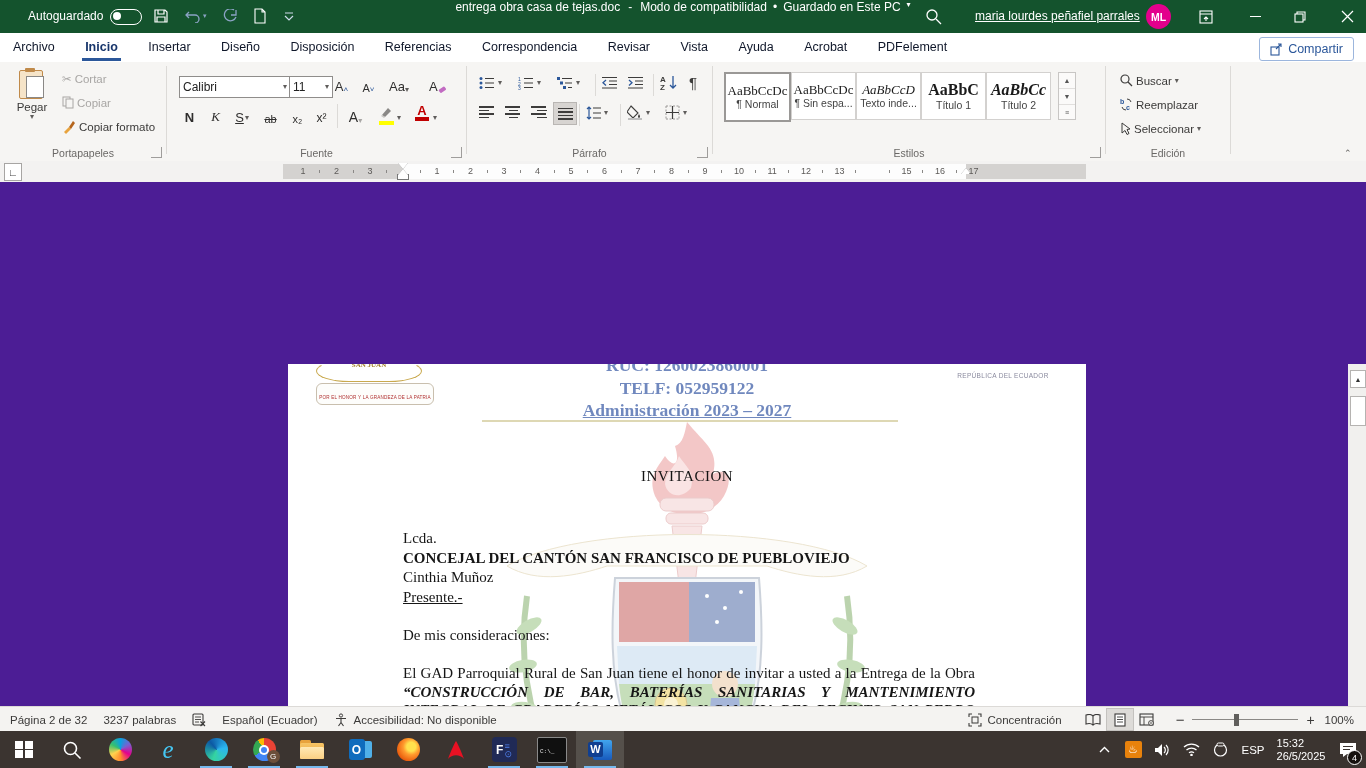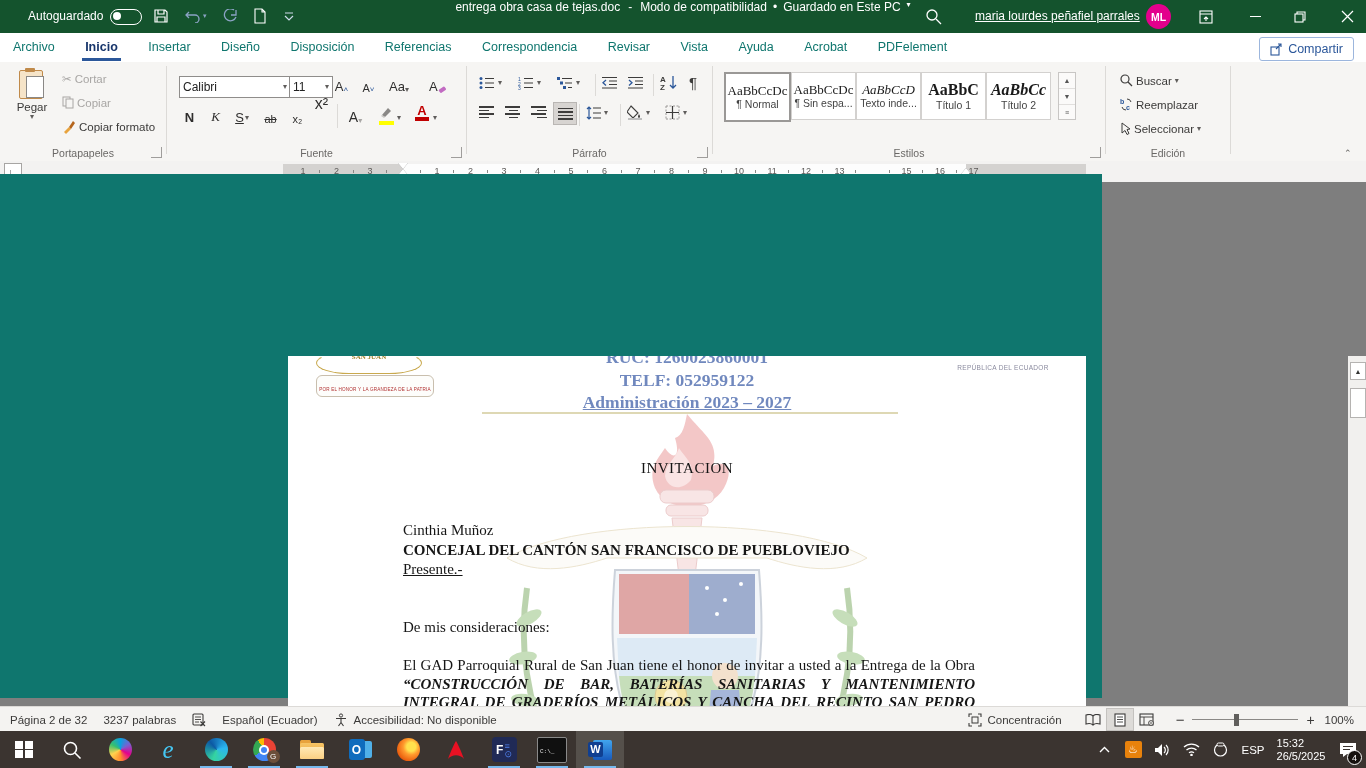--- a/index.html
+++ b/index.html
@@ -9,21 +9,21 @@
   
   #titlebar{position:absolute;left:0;top:0;width:1366px;height:33px;background:#14532d;color:#fff;font-size:12px;}
   #titlebar .txt{white-space:nowrap;}
   .toggle{width:30px;height:14px;border:1.5px solid #fff;border-radius:8px;position:relative;}
   .toggle .knob{position:absolute;left:2px;top:2px;width:8px;height:8px;border-radius:50%;background:#fff;}
   .avatar{width:25px;height:25px;border-radius:50%;background:#e3008c;color:#fff;font-size:10.5px;
           display:flex;align-items:center;justify-content:center;font-weight:bold;}
   .winbtn{width:34px;height:33px;display:flex;align-items:center;justify-content:center;color:#fff;}
   
   #tabrow{position:absolute;left:0;top:33px;width:1366px;height:29px;background:#fff;border-bottom:1px solid #e5e3e1;}
-  .tab{position:relative;height:28px;display:inline-flex;align-items:center;padding:0 13px;font-size:12.5px;color:#0f766e;}
+  .tab{position:relative;height:28px;display:inline-flex;align-items:center;padding:0 13px;font-size:12.5px;color:#0f172a;}
   .tab.active{color:#17356b;font-weight:bold;}
   .tab.active:after{content:"";position:absolute;left:10px;right:10px;bottom:0;height:3px;background:#2b579a;}
   .sharebtn{position:absolute;right:12px;top:4px;height:22px;border:1px solid #9cb6dd;border-radius:3px;
             display:flex;align-items:center;padding:0 10px;color:#2b579a;font-size:12.5px;background:#fff;}
   
   #ribbon{position:absolute;left:0;top:62px;width:1366px;height:99px;background:#f6f5f3;border-bottom:1px solid #d5d3d0;font-size:11.5px;color:#3b3a39;}
   .gsep{position:absolute;top:4px;width:1px;height:88px;background:#dcdad7;}
   .glabel{position:absolute;bottom:1px;left:0;right:0;text-align:center;font-size:10.5px;color:#6a6866;}
   .launch{position:absolute;bottom:2px;right:4px;width:10px;height:10px;border-left:1px solid #8a8886;border-top:1px solid #8a8886;transform:rotate(180deg);opacity:.8;}
   .smbtn{display:inline-flex;align-items:center;gap:3px;color:#3b3a39;}
@@ -226,21 +226,21 @@
     <div class="abs fbtn" style="left:64px;top:44px;text-decoration:underline;">
           <span>S</span>
         </div>
     <span class="abs chev" style="left:78px;top:52px;">▾</span>
     <div class="abs fbtn" style="left:95px;top:44px;text-decoration:line-through;font-size:11px;">
           <span>ab</span>
         </div>
     <div class="abs fbtn" style="left:122px;top:44px;font-size:11px;">
           <span>x₂</span>
         </div>
-    <div class="abs fbtn" style="left:146px;top:32px;font-size:16px;justify-content:center;">
+    <div class="abs fbtn" style="left:146px;top:44px;font-size:12px;justify-content:center;">
           <span>x²</span>
         </div>
     <div class="gsep" style="left:170px;top:42px;height:24px;"></div>
     <div class="abs fbtn dis" style="left:180px;top:44px;font-size:14px;">
           <span>A</span>
           <span class="chev" style="color:#a8a6a4;">▾</span>
         </div>
     <div class="abs" style="left:212px;top:44px;">
       <svg width="15" height="13" viewBox="0 0 15 13">
             <path d="M3 9 L9 2 L12 5 L6 11 Z" fill="#8a8886"></path>
@@ -481,21 +481,21 @@
         <span class="rtick" style="left: 572.25px;"></span>
         <span class="rnum" style="left: 618.5px;">15</span>
         <span class="rtick" style="left: 605.75px;"></span>
         <span class="rnum" style="left: 652px;">16</span>
         <span class="rtick" style="left: 639.25px;"></span>
         <span class="rnum" style="left: 685.5px;">17</span>
         <span class="rtick" style="left: 672.75px;"></span>
       </div>
 </div>
 
-<div class="abs" style="left:0;top:174px;width:1102px;height:524px;background:#0f766e;">
+<div class="abs" style="left:0;top:182px;width:1366px;height:524px;background:#4c1d95;">
   <div id="page">
 
     <svg class="abs" style="left:179px;top:52px;opacity:.5;" width="440" height="472" viewBox="0 0 440 472">
       <path d="M220 6 C238 28 252 34 246 58 C262 50 266 64 257 80 C244 104 200 106 188 80 C180 60 192 50 198 40 C206 52 214 50 208 30 C216 28 218 16 220 6 Z" fill="#e89090"></path>
       <path d="M212 40 C220 52 228 56 224 72 C214 84 200 80 198 68 C198 56 208 52 212 40 Z" fill="#f6caca"></path>
       <rect x="193" y="82" width="54" height="13" rx="6" fill="#f3cdcd" stroke="#d89898"></rect>
       <rect x="199" y="97" width="42" height="11" rx="5" fill="#f3cdcd" stroke="#d89898"></rect>
       <path d="M205 110 L235 110 L228 168 L212 168 Z" fill="#f3cdcd" stroke="#d89898"></path>
       <path d="M40 150 C110 108 330 108 400 150 C370 168 330 160 300 150 L140 150 C110 160 70 168 40 150 Z" fill="#fbf8f2" stroke="#d8c9a0"></path>
       <path d="M148 162 L292 162 C300 262 292 334 220 396 C148 334 140 262 148 162 Z" fill="#e8eef5" stroke="#9aa7b8" stroke-width="2"></path>
@@ -543,22 +543,23 @@
     </div>
 
     <div class="abs hdrblue" style="left:0;top:-9px;width:798px;text-align:center;font-size:17.5px;">RUC: 1260023860001</div>
     <div class="abs hdrblue" style="left:0;top:14px;width:798px;text-align:center;font-size:17.5px;">TELF: 052959122</div>
     <div class="abs hdrblue" style="left:0;top:36px;width:798px;text-align:center;font-size:17.5px;text-decoration:underline;">Administración 2023 – 2027</div>
     <div class="abs" style="left:194px;top:56px;width:416px;height:2px;background:#ded8b4;"></div>
 
     <div class="abs serif" style="left:0;top:104px;width:798px;text-align:center;font-size:15px;letter-spacing:.5px;">INVITACION</div>
 
     <div class="doc-body" style="top:165px;line-height:19.5px;">
+      <div>Lcda.</div>
+      <div style="font-weight:bold;">CONCEJAL DEL CANTÓN SAN FRANCISCO DE PUEBLOVIEJO</div>
       <div>Cinthia Muñoz</div>
-      <div style="font-weight:bold;">CONCEJAL DEL CANTÓN SAN FRANCISCO DE PUEBLOVIEJO</div>
       <div style="text-decoration:underline;">Presente.-</div>
     </div>
 
     <div class="doc-body" style="top:263px;">De mis consideraciones:</div>
 
     <div class="doc-body" style="top:300px;line-height:18.6px;text-align:justify;">
       <span>El GAD Parroquial Rural de San Juan tiene el honor de invitar a usted a la Entrega de la Obra </span><span style="font-weight:bold;font-style:italic;">“CONSTRUCCIÓN DE BAR, BATERÍAS SANITARIAS Y MANTENIMIENTO INTEGRAL DE GRADERÍOS METÁLICOS Y CANCHA DEL RECINTO SAN PEDRO DE VALDIVIA DE LA PARROQUIA SAN JUAN CANTÓN PUEBLOVIEJO PROVINCIA DE LOS RÍOS)”.</span>
     </div>
 
   </div>

